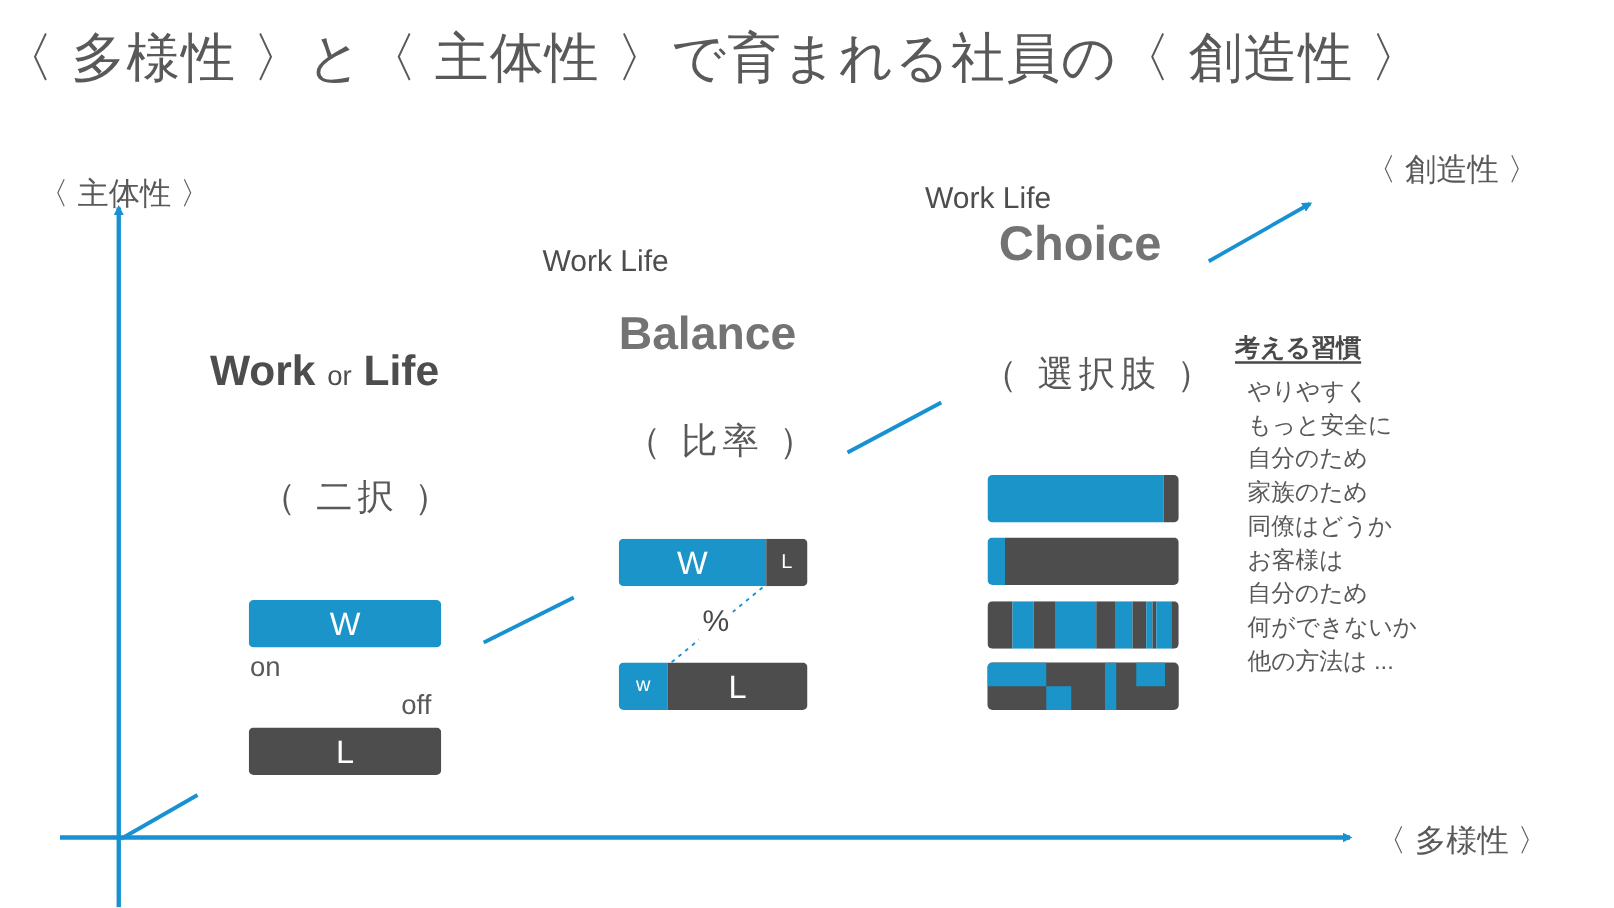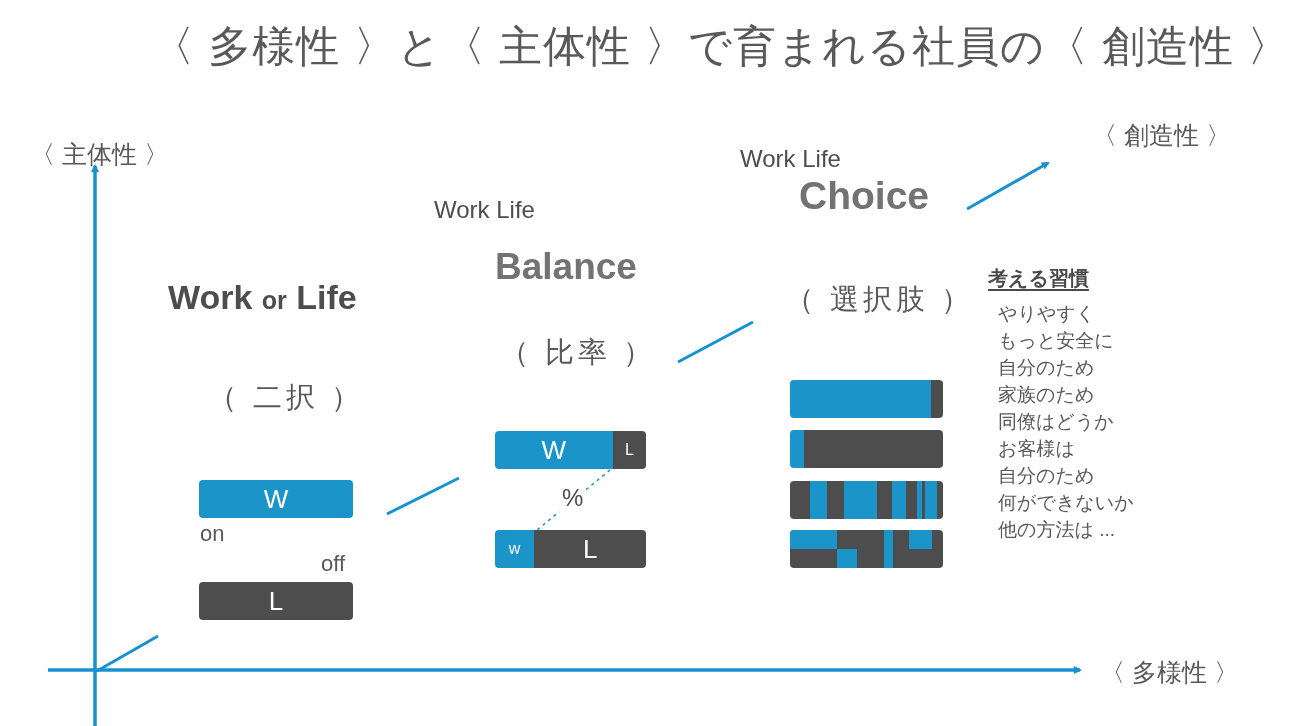--- a/index.html
+++ b/index.html
@@ -10,28 +10,28 @@
     --text-strong:#4A4A4A;
   }
   html,body{margin:0;padding:0;background:#ffffff;}
   body{
     width:1291px;height:726px;position:relative;overflow:hidden;
     font-family:"Liberation Sans","DejaVu Sans",sans-serif;
     color:var(--text);
   }
   .abs{position:absolute;}
   .slide-title{
-    top:18px;left:0;width:100%;text-align:right;
+    top:18px;left:0;width:100%;text-align:left;
     font-size:43px;font-weight:400;color:var(--text);letter-spacing:1px;
   }
   .axis-label{font-size:25px;color:var(--text);white-space:nowrap;}
   .stage-line1{font-size:24px;color:#4d4d4d;white-space:nowrap;}
   .stage-line2{font-size:37px;font-weight:700;color:#737373;white-space:nowrap;}
   .stage1-title{font-size:34px;font-weight:700;color:#4d4d4d;white-space:nowrap;}
-  .stage1-title .conj{font-size:25px;font-weight:700;}
+  .stage1-title .conj{font-size:22px;font-weight:400;}
   .paren{font-size:29px;color:var(--text);letter-spacing:4px;white-space:nowrap;text-align:right;}
   .small-note{font-size:22px;color:var(--text);}
   .bar{
     height:38px;width:154px;display:flex;flex-direction:row;
     border-radius:4px;overflow:hidden;
   }
   .seg{height:100%;display:flex;align-items:center;justify-content:center;}
   .seg.blue{background:var(--blue);}
   .seg.dark{background:var(--dark);}
   .seg span{color:#fff;font-size:26px;line-height:1;}

